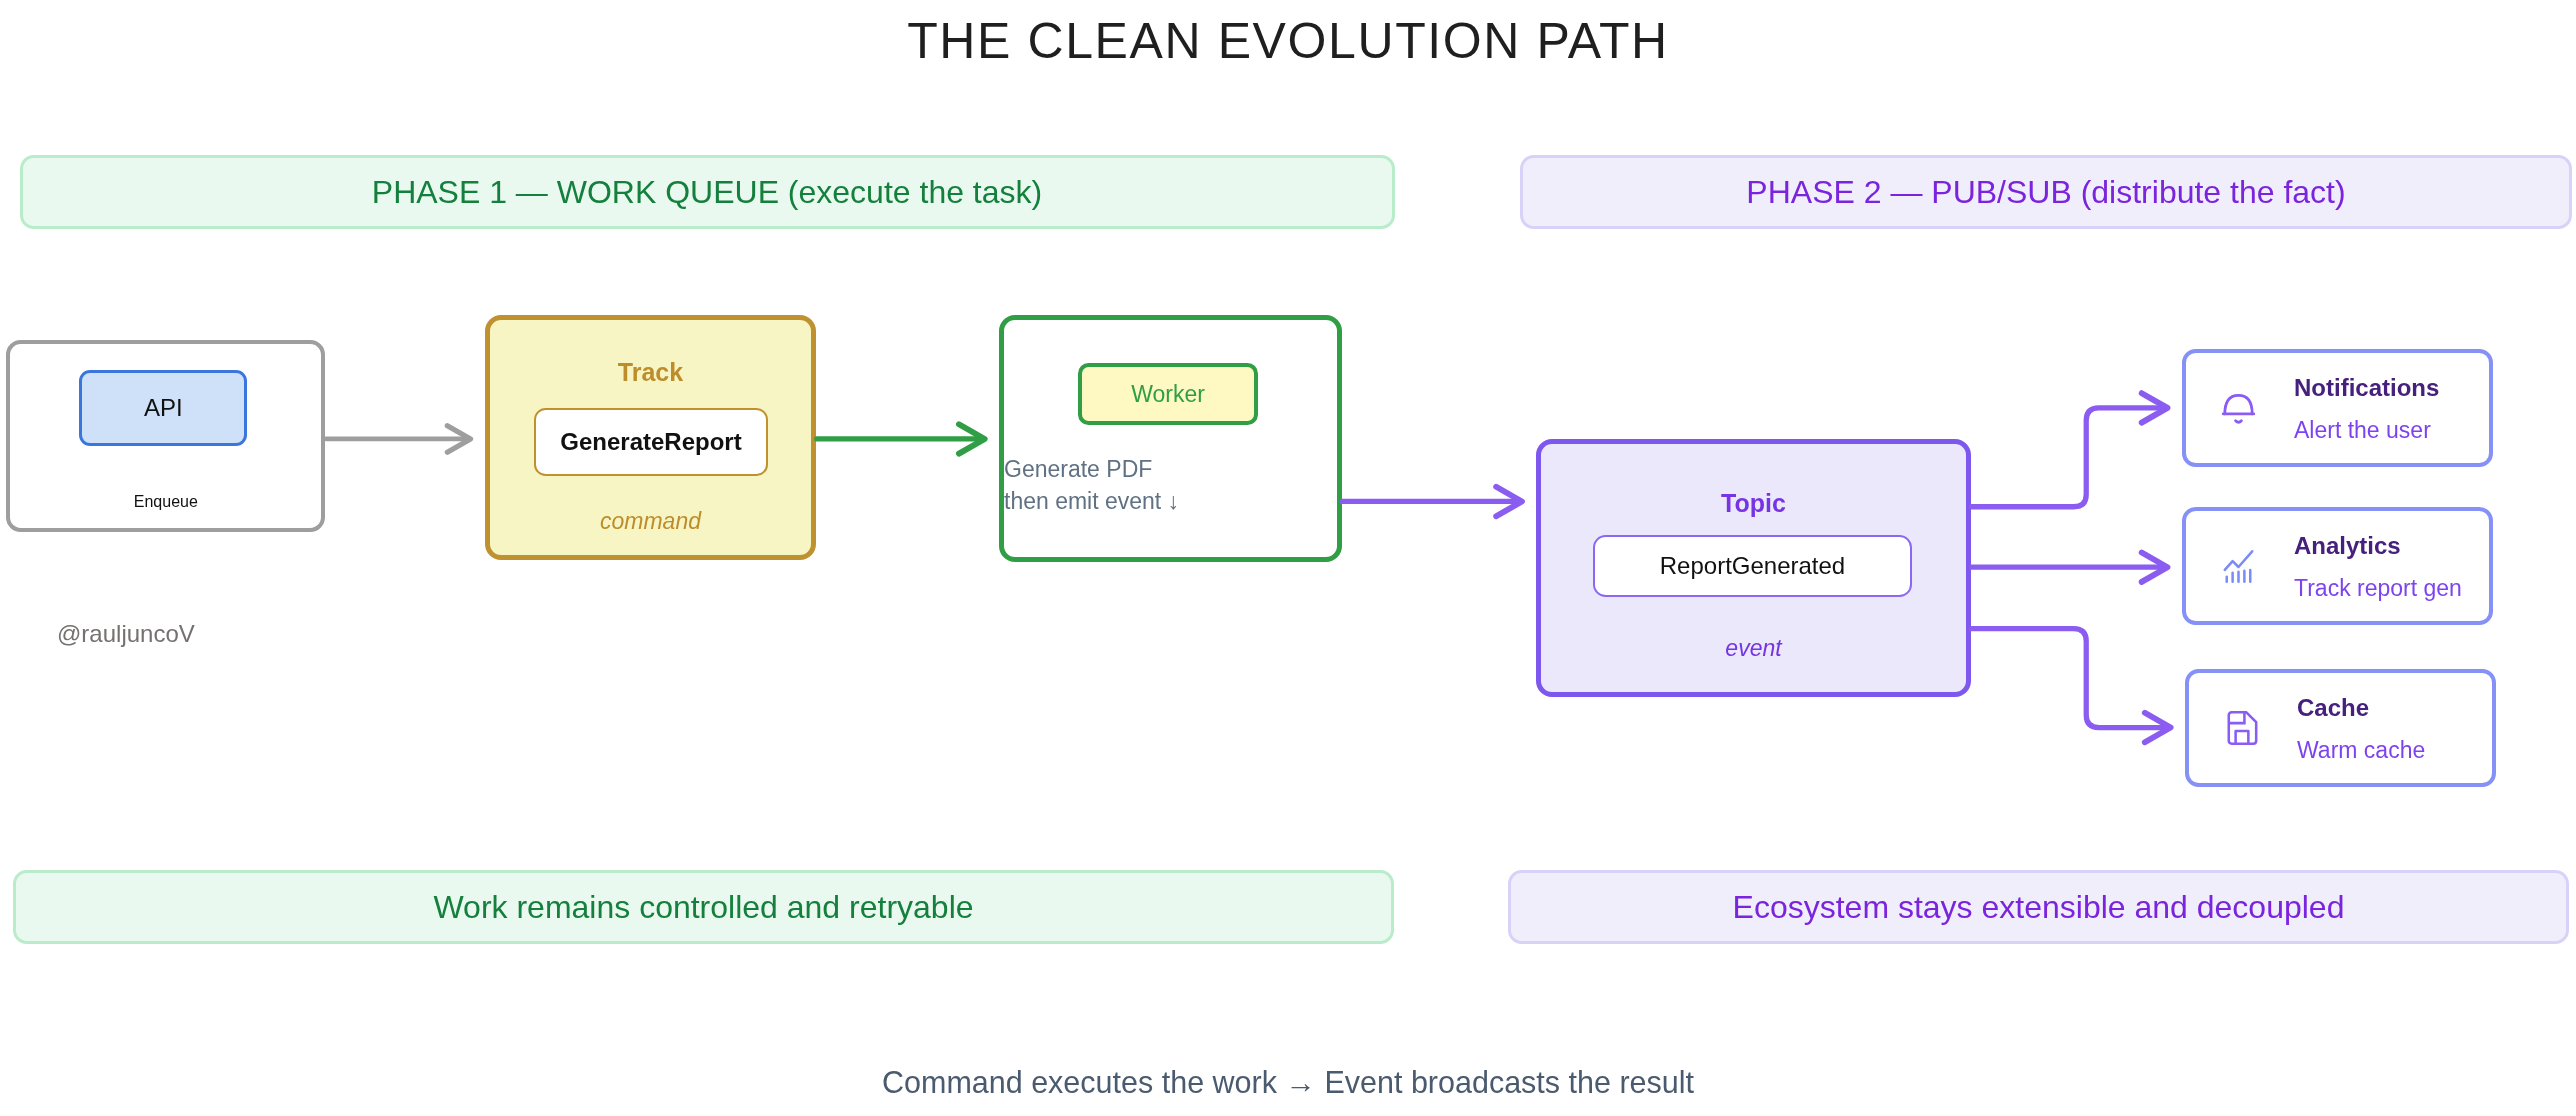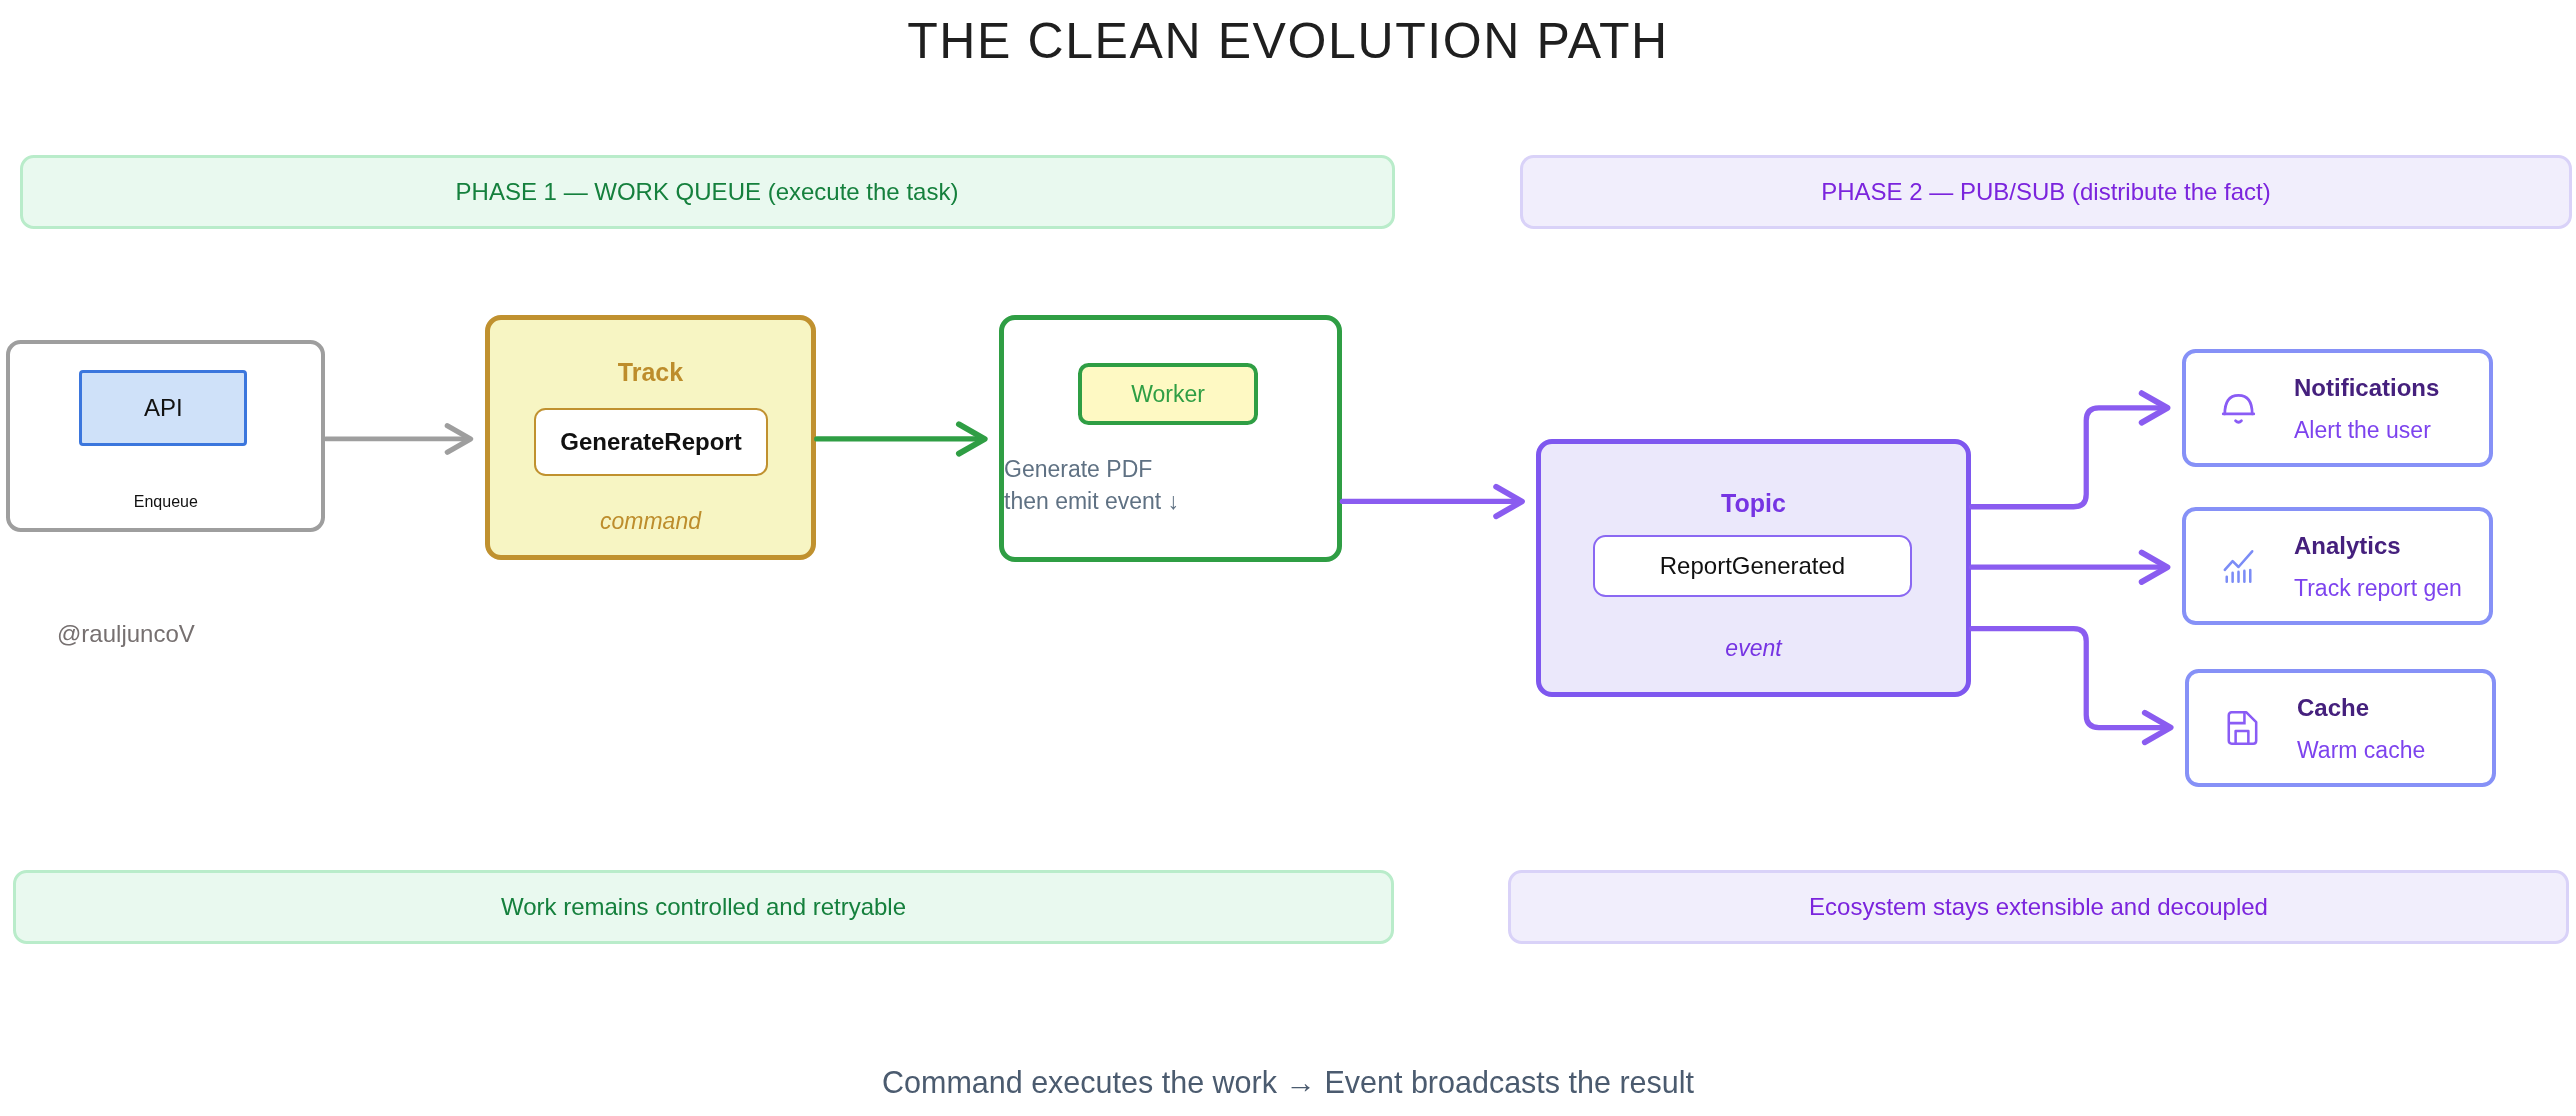--- a/index.html
+++ b/index.html
@@ -11,21 +11,21 @@
   
   #title {
     position:absolute; left:0; top:11.6px; width:100%; text-align:center;
     font-size:50px; letter-spacing:1.6px; color:#1f1f1f; font-weight:500;
   }
 
   
   .banner {
     position:absolute; height:68px; border-radius:13.7px;
     display:flex; align-items:center; justify-content:center;
-    font-size:24px;
+    font-size:32px;
   }
   .banner.green  { background:#e9f9ef; border:3.2px solid #b9ecca; color:#15803d; }
   .banner.purple { background:#f1eefc; border:3.2px solid #d9d2f8; color:#7b24dd; }
   #phase1 { left:19.5px;   top:155px; width:1369px; }
   #phase2 { left:1520px; top:155px; width:1046px; }
   #footer-green  { left:13px;   top:870px; width:1375px; }
   #footer-purple { left:1508px; top:870px; width:1055px; }
 
   
   .node { position:absolute; }
@@ -33,21 +33,21 @@
     position:absolute; display:flex; align-items:center; justify-content:center;
     border-radius:11.6px; font-size:24px; color:#111;
   }
   .node-title { position:absolute; left:0; width:100%; text-align:center; font-weight:bold; font-size:25px; }
   .node-tag   { position:absolute; left:0; width:100%; text-align:center; font-style:italic; font-size:23px; }
 
   
   #api { left:6.3px; top:340px; width:311px; height:184px;
          background:#fff; border:4.2px solid #9e9e9e; border-radius:14.7px; }
   #api-chip { left:69px; top:26px; width:162px; height:70px;
-              background:#cfe1f9; border:3.7px solid #3b76dd; border-radius:4px; }
+              background:#cfe1f9; border:3.7px solid #3b76dd; border-radius:11px; }
   #api-label { position:absolute; left:0; width:100%; top:125px; text-align:center;
                font-size:16px; color:#111;margin-top:24px; }
 
   
   #queue { left:485px; top:315px; width:321px; height:235px;
            background:#f7f5c3; border:5.3px solid #c0912f; border-radius:16px; }
   #queue .node-title { top:38px; color:#bd8d2c; }
   #queue-chip { left:44px; top:88px; width:230px; height:64px;
                 background:#fff; border:2.6px solid #c0912f;font-weight:bold; }
   #queue .node-tag { top:188px; color:#bd8d2c; }

